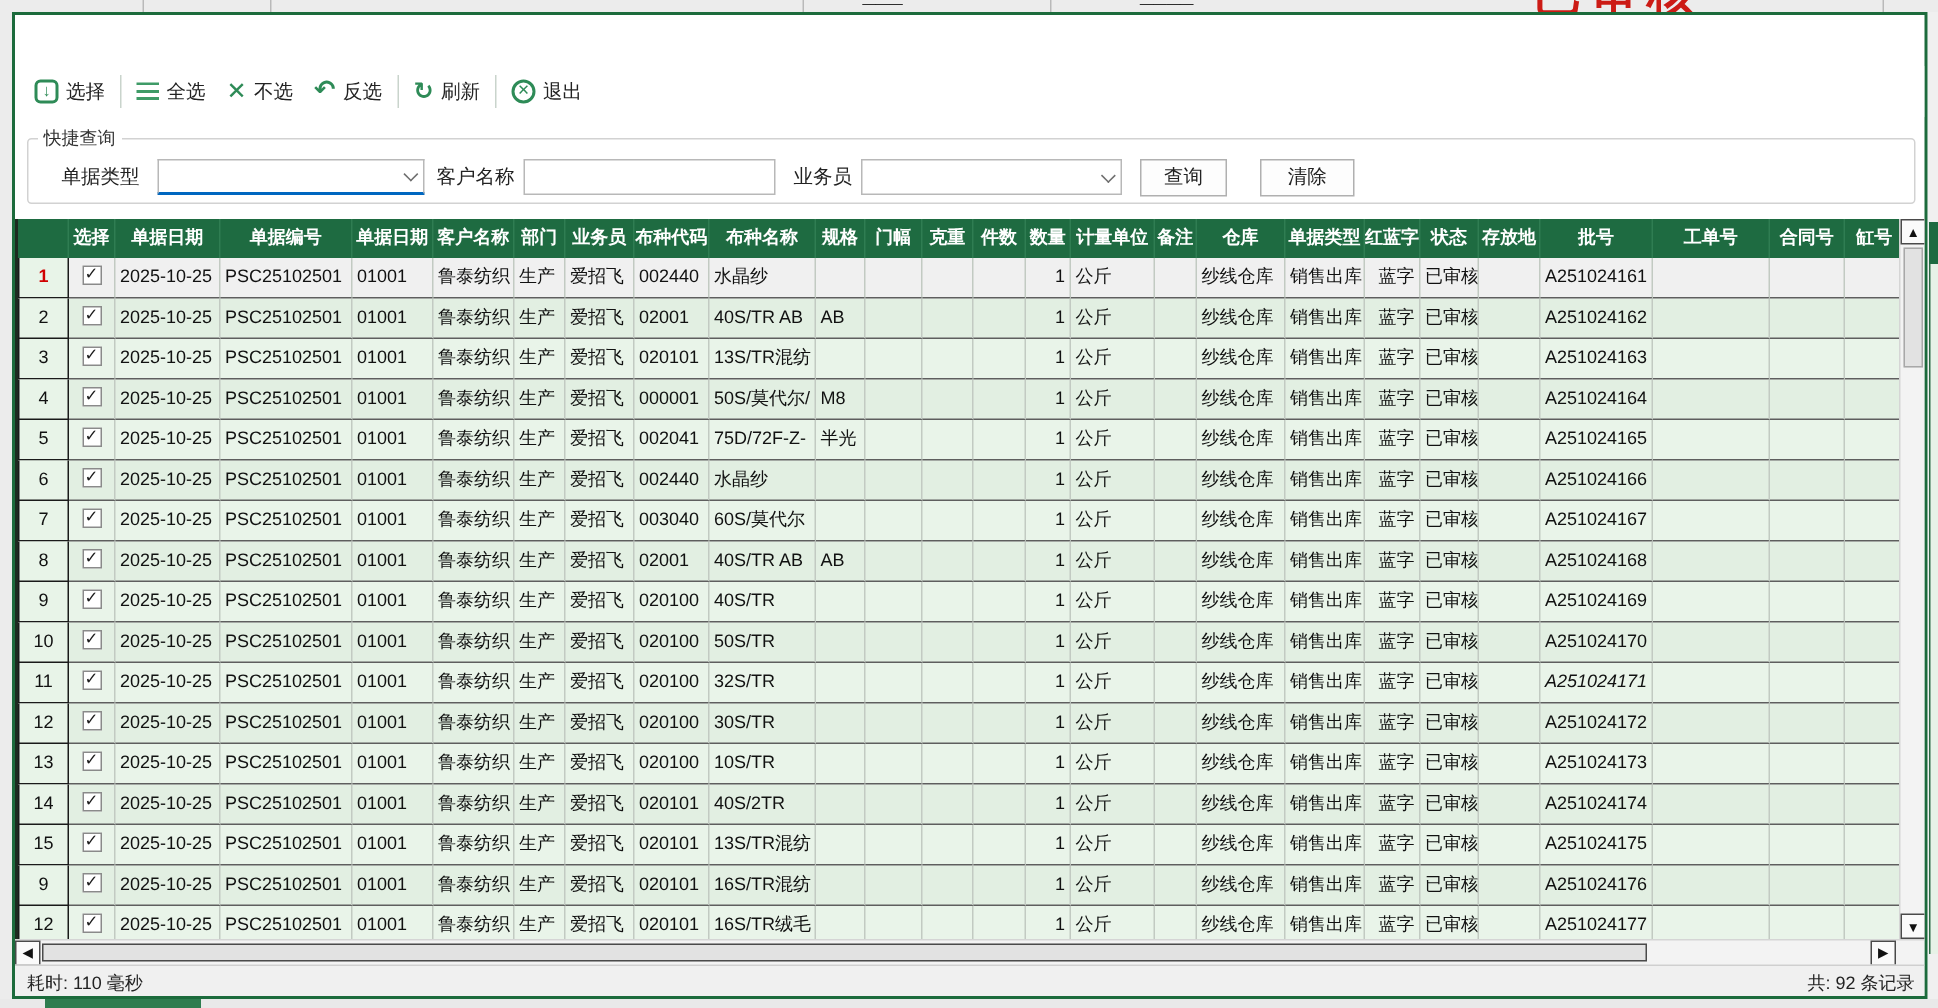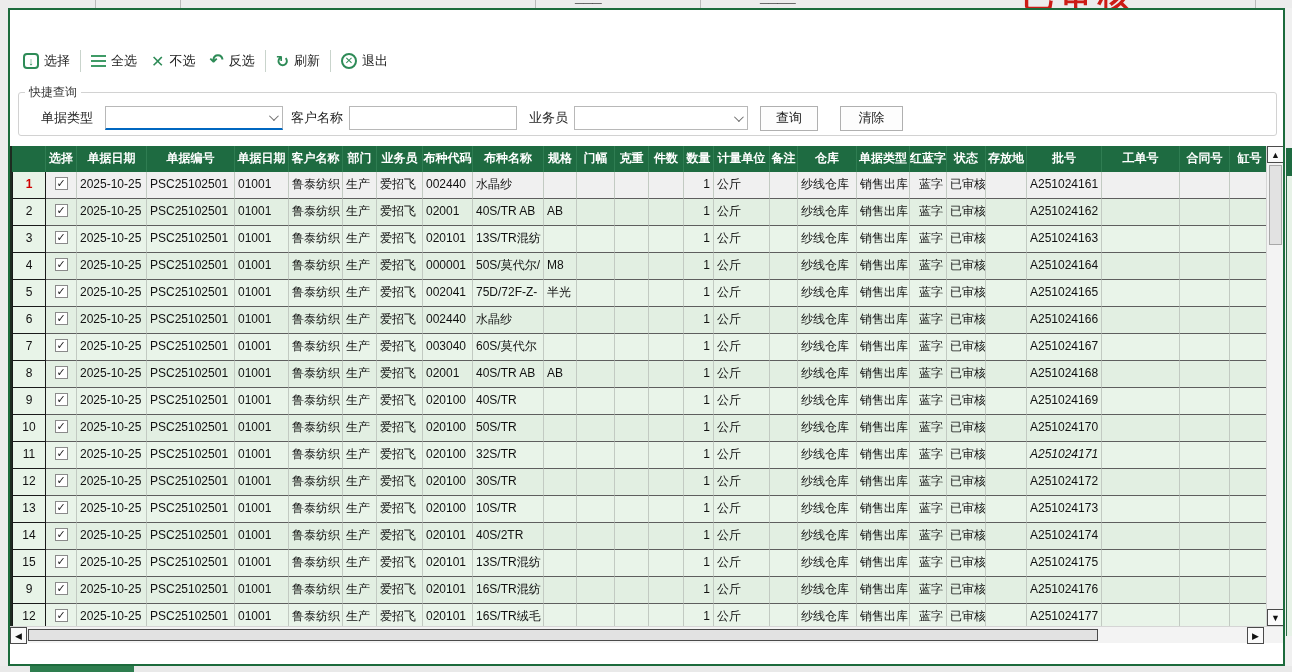--- a/index.html
+++ b/index.html
@@ -698,15 +698,19 @@
       <div class="vthumb"></div>
       <div class="sarrow" style="left:0; top:463px">▼</div>
     </div>
 
     <div class="hscroll">
       <div class="sarrow harrow-l">◀</div>
       <div class="hthumb"></div>
       <div class="sarrow harrow-r">▶</div>
     </div>
 
+    <div class="statusbar">
+      <span class="st-left">耗时: 110 毫秒</span>
+      <span class="st-right">共: 92 条记录</span>
+    </div>
 
   </div>
 </div>
 
 </body></html>

